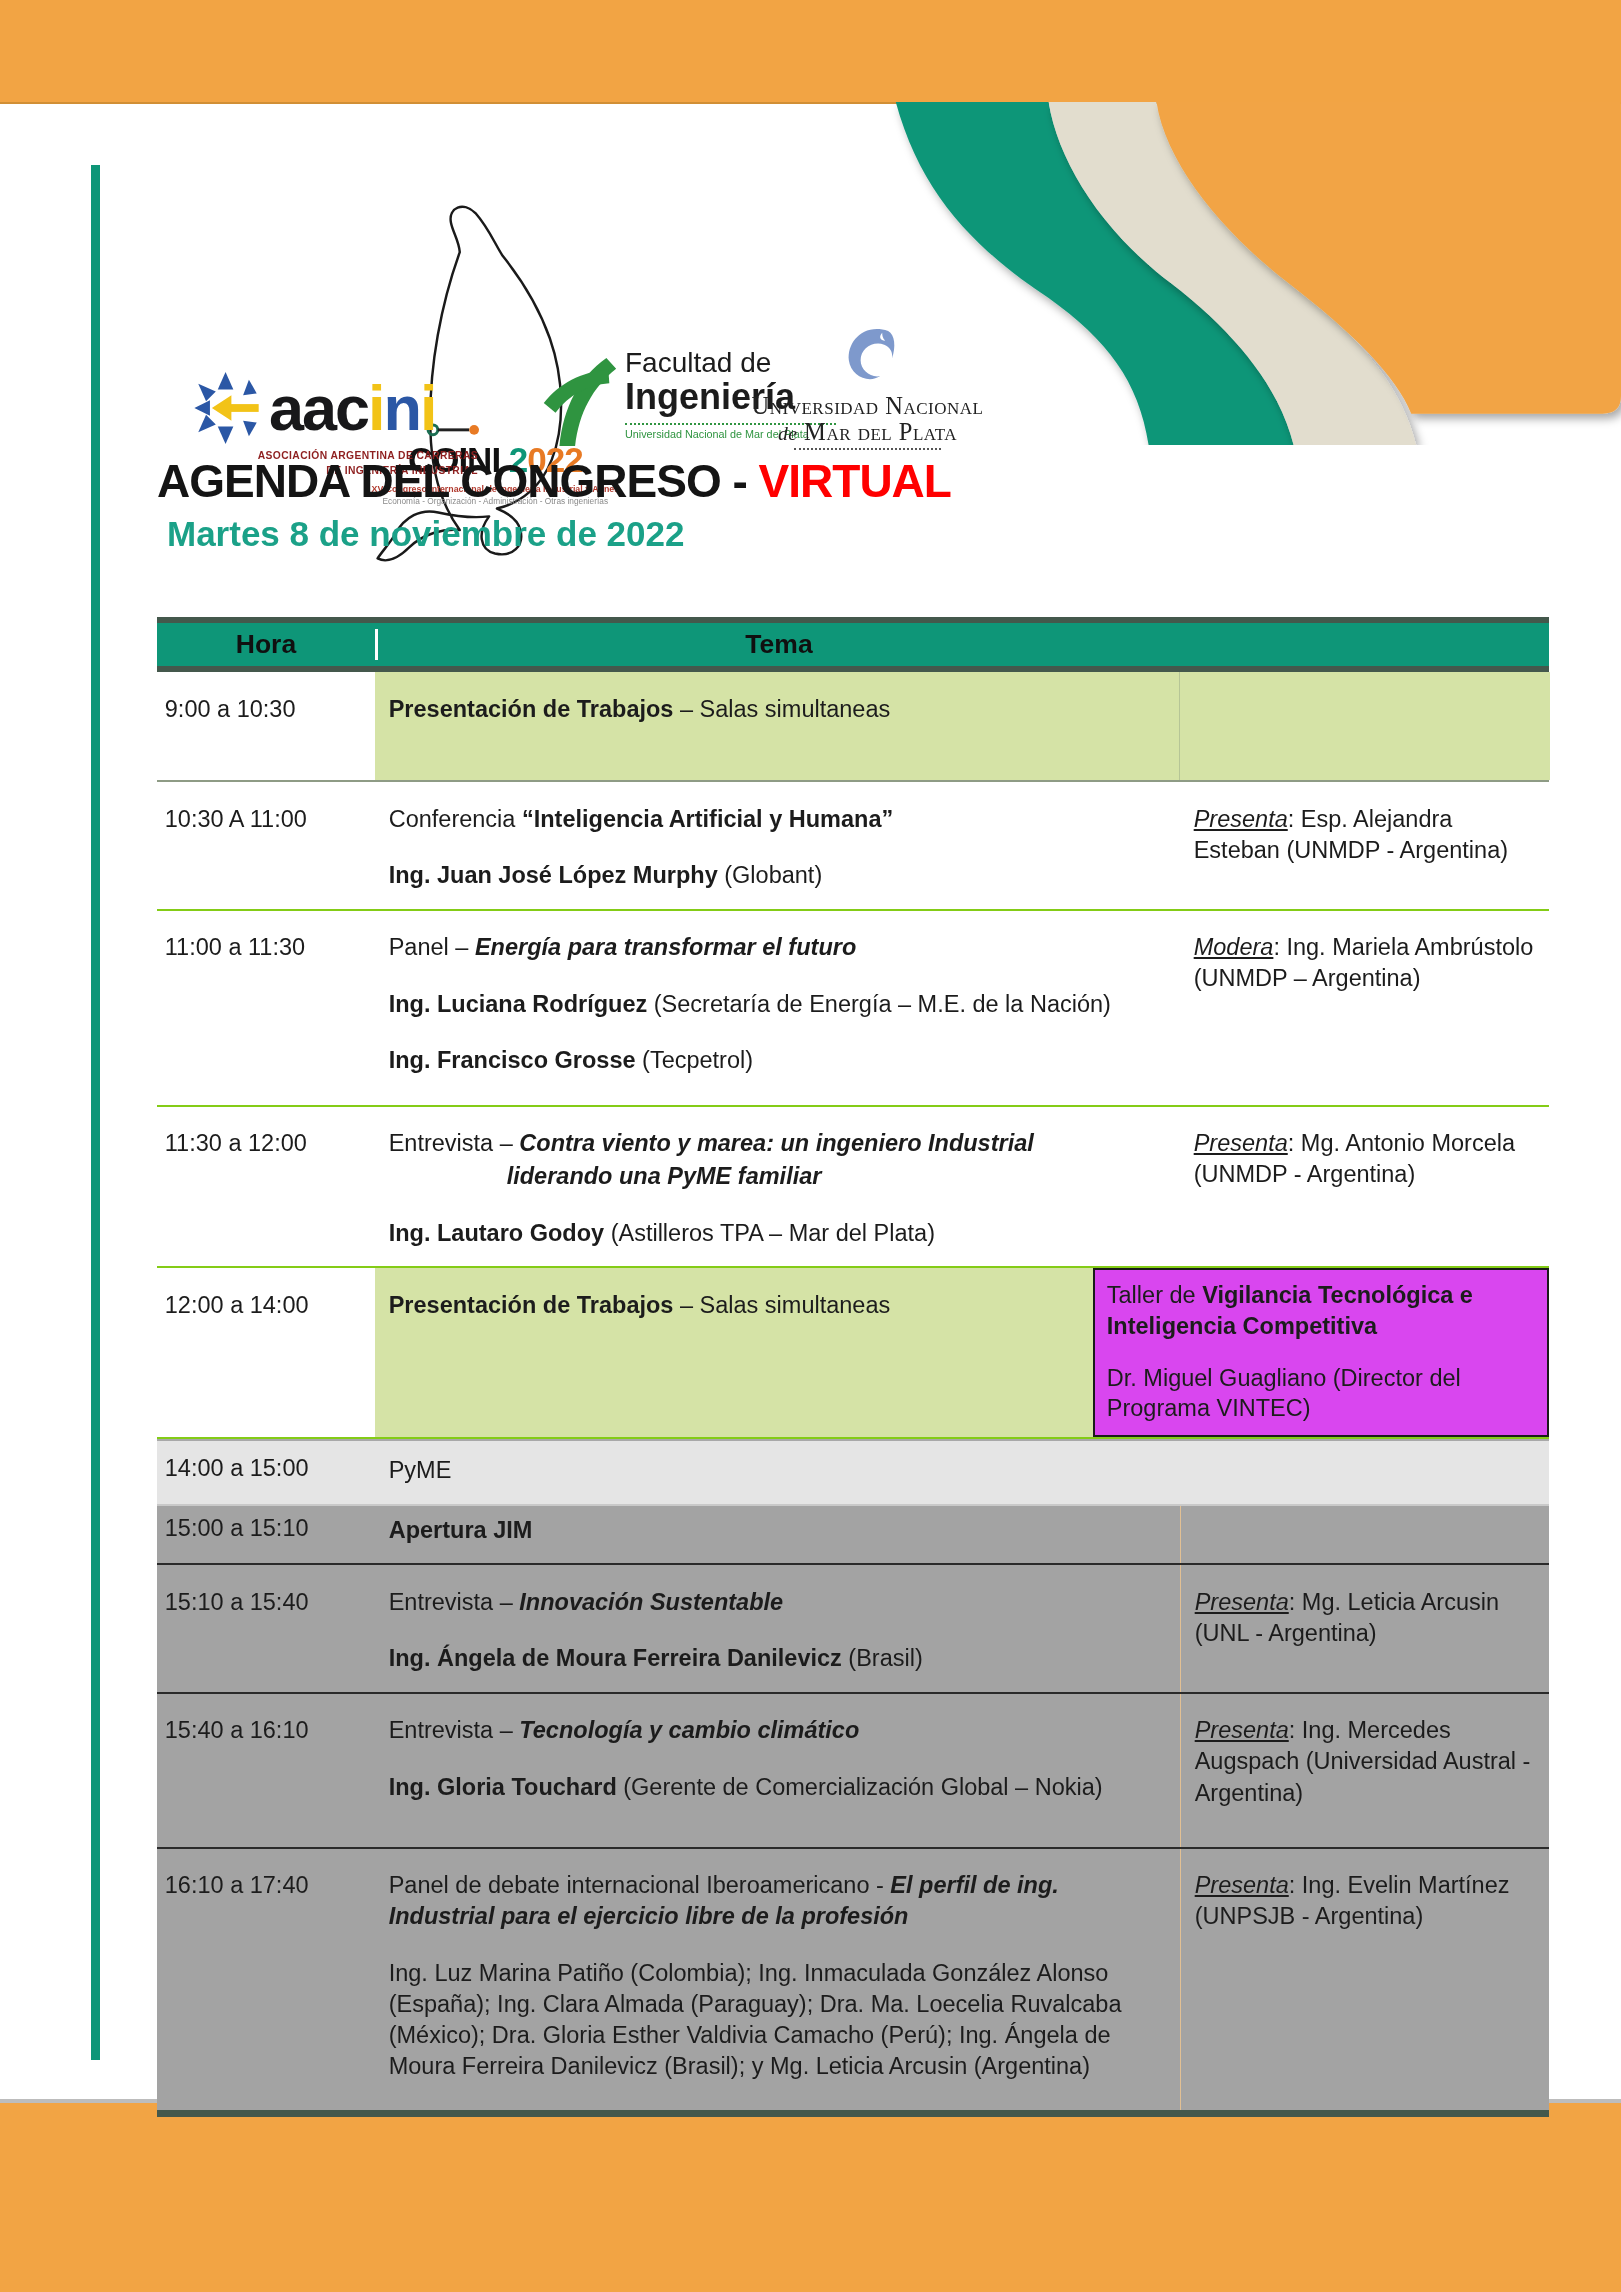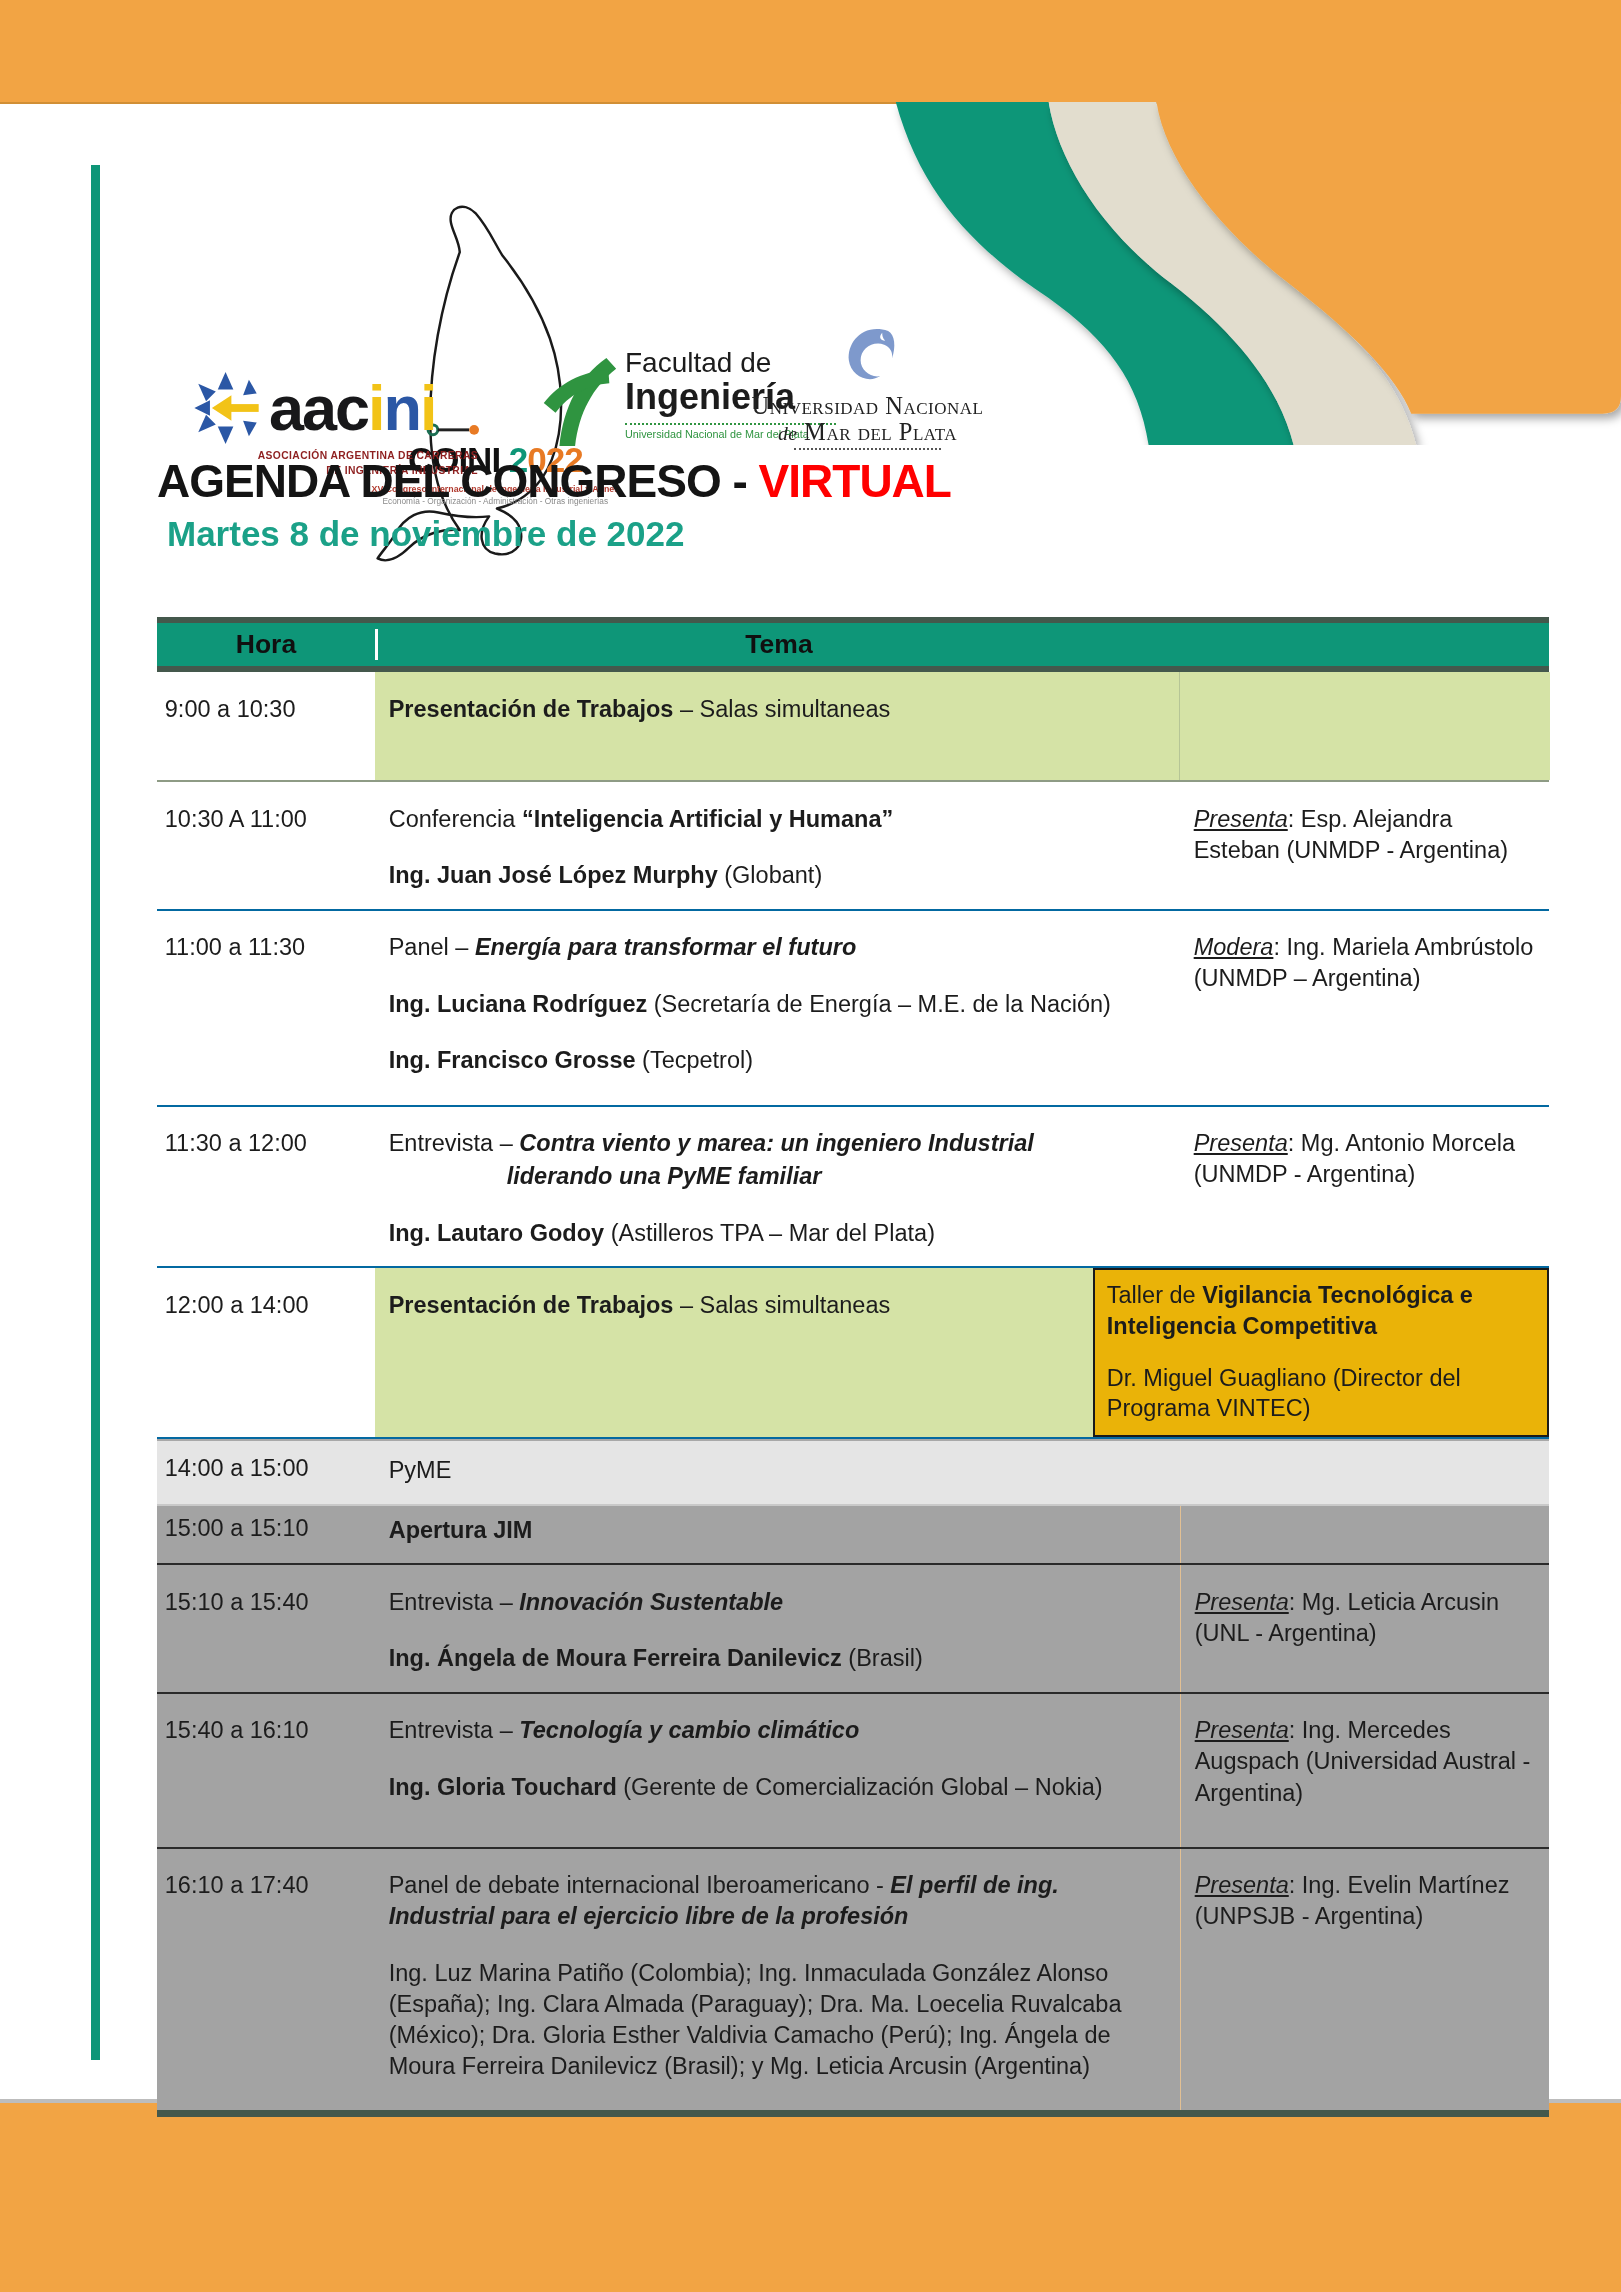--- a/index.html
+++ b/index.html
@@ -51,21 +51,21 @@
          letter-spacing:-1px;color:#141414;white-space:nowrap;}
   .title .accent{color:#FF0000;}
   .subtitle{position:absolute;left:167px;top:514px;font-size:35px;font-weight:bold;color:#1BA188;}
 
   
   .agenda{position:absolute;left:157px;top:569px;width:1392px;}
   .thead{display:grid;grid-template-columns:218px 805px 370px;background:#0E9678;
          border-top:6.9px solid #44584C;border-bottom:6.9px solid #44584C;height:43px;align-items:center;margin-top:48px;}
   .th{font-size:26.5px;font-weight:bold;color:#101010;text-align:center;}
   .th.tema-h{border-left:3.9px solid #ffffff;}
-  .row{display:grid;grid-template-columns:218px 805px 370px;border-bottom:2px solid #0369a1;
+  .row{display:grid;grid-template-columns:218px 805px 370px;border-bottom:2px solid #84cc16;
        box-sizing:border-box;}
   .c-time{padding:23.5px 5.9px 0 7.8px;font-size:23.5px;white-space:nowrap;}
   .c-tema{padding:21.6px 13.7px 17.6px 13.7px;font-size:23.5px;line-height:1.32;}
   .c-right{padding:21.6px 9.8px 17.6px 13.7px;font-size:23.5px;line-height:1.32;}
   .c-tema p,.c-right p,.taller-box p{margin:0 0 25.5px 0;}
   .c-tema p:last-child,.c-right p:last-child,.taller-box p:last-child{margin-bottom:0;}
   .b{font-weight:bold;}
   .bi{font-weight:bold;font-style:italic;}
   .lbl{font-style:italic;text-decoration:underline;}
   .indent{padding-left:118px;margin-top:2px;}
@@ -75,21 +75,21 @@
   .h158{min-height:155px}.h273{min-height:268px}
 
   .row.r0{border-bottom:2px solid #8E9B85;}
   .row.r0 .c-tema{background:#D5E3A6;border-right:1px solid #b6c596;}
   .row.r0 .c-right{background:#D5E3A6;}
 
   .row.row-taller{grid-template-columns:218px 718px 456px;}
   .row.row-taller .c-tema{background:#D5E3A6;}
   .row.row-taller .c-right{padding:0;}
   .taller-box{box-sizing:border-box;width:100%;height:100%;border:2px solid #1a1a1a;
-              background:#eab308;padding:9.8px 11.8px;font-size:23.5px;line-height:1.3;}
+              background:#d946ef;padding:9.8px 11.8px;font-size:23.5px;line-height:1.3;}
   .taller-box p{margin-bottom:21.6px;}
 
   .row.row-break{background:#e5e5e5;border-top:2px solid #a8a8a8;border-bottom:2px solid #c9c9c9;}
   .row.row-break .c-time,.row.row-break .c-tema{padding-top:13.7px;}
 
   .row.peach{background:#a3a3a3;border-bottom:2px solid #2a2a2a;}
   .row.peach .c-right{border-left:1px solid #e2c094;}
   .row.row-ap .c-time,.row.row-ap .c-tema{padding-top:8.8px;}
   .row.last{border-bottom:7.8px solid #44584C;}
 </style>

